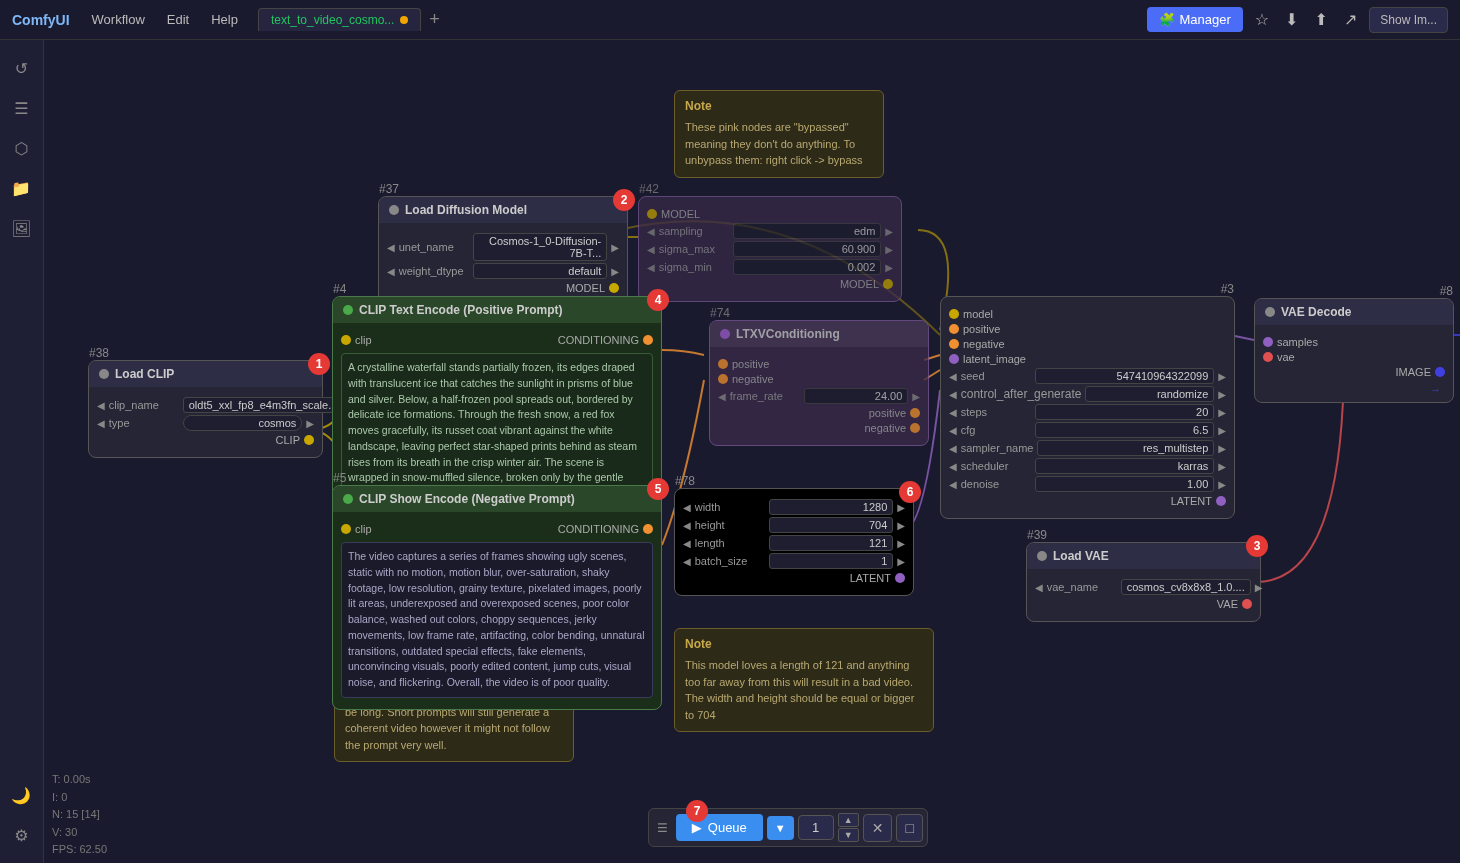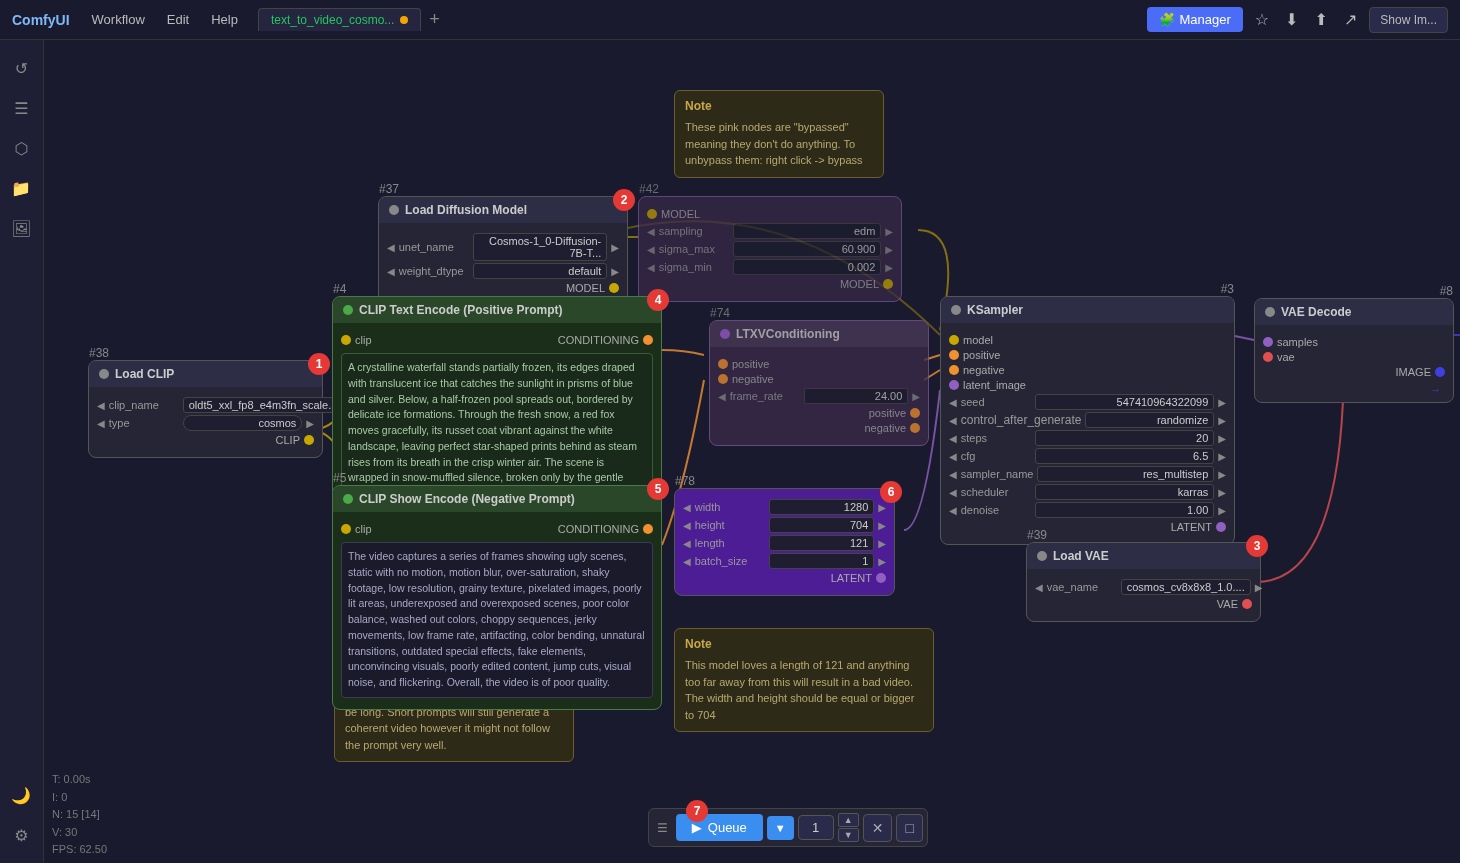--- a/index.html
+++ b/index.html
@@ -607,24 +607,20 @@
       </div>
       <div class="output-port-row">
         <span class="output-label">negative</span>
         <span class="output-dot" style="background:#f09030;"></span>
       </div>
     </div>
   </div>
 
   <div class="node" style="left:896px; top:256px; width:295px; background:#252535;">
     <div class="node-id" style="top:-15px; right:0;">#<span>3</span></div>
-    <div class="node-header" style="background:#2d2d45;">
-      <span class="node-dot" style="background:#888;"></span>
-      <span>KSampler</span>
-    </div>
     <div class="node-body">
       <div class="port-row">
         <span class="port-dot" style="background:#c8a800;"></span>
         <span class="port-label">model</span>
       </div>
       <div class="port-row">
         <span class="port-dot" style="background:#f09030;"></span>
         <span class="port-label">positive</span>
       </div>
       <div class="port-row">
@@ -702,21 +698,21 @@
       <div class="output-port-row">
         <span class="output-label">IMAGE</span>
         <span class="output-dot" style="background:#4040e0;"></span>
       </div>
       <div style="display:flex; justify-content:flex-end; margin-top:4px;">
         <span class="output-label" style="color:#4040e0; font-size:11px; padding-right:4px;">→</span>
       </div>
     </div>
   </div>
 
-  <div class="node" style="left:630px; top:448px; width:221px; background:#4c1d95;">
+  <div class="node" style="left:630px; top:448px; width:240px; background:#000000;">
     <div class="node-id" style="top:-15px; left:0;">#<span>78</span></div>
     <div class="badge" style="top:-8px; right:-8px;">6</div>
     <div class="node-body">
       <div class="field-row">
         <span class="field-arrow-l">◀</span>
         <span class="field-name">width</span>
         <span class="field-val">1280</span>
         <span class="field-arrow-r">▶</span>
       </div>
       <div class="field-row">

